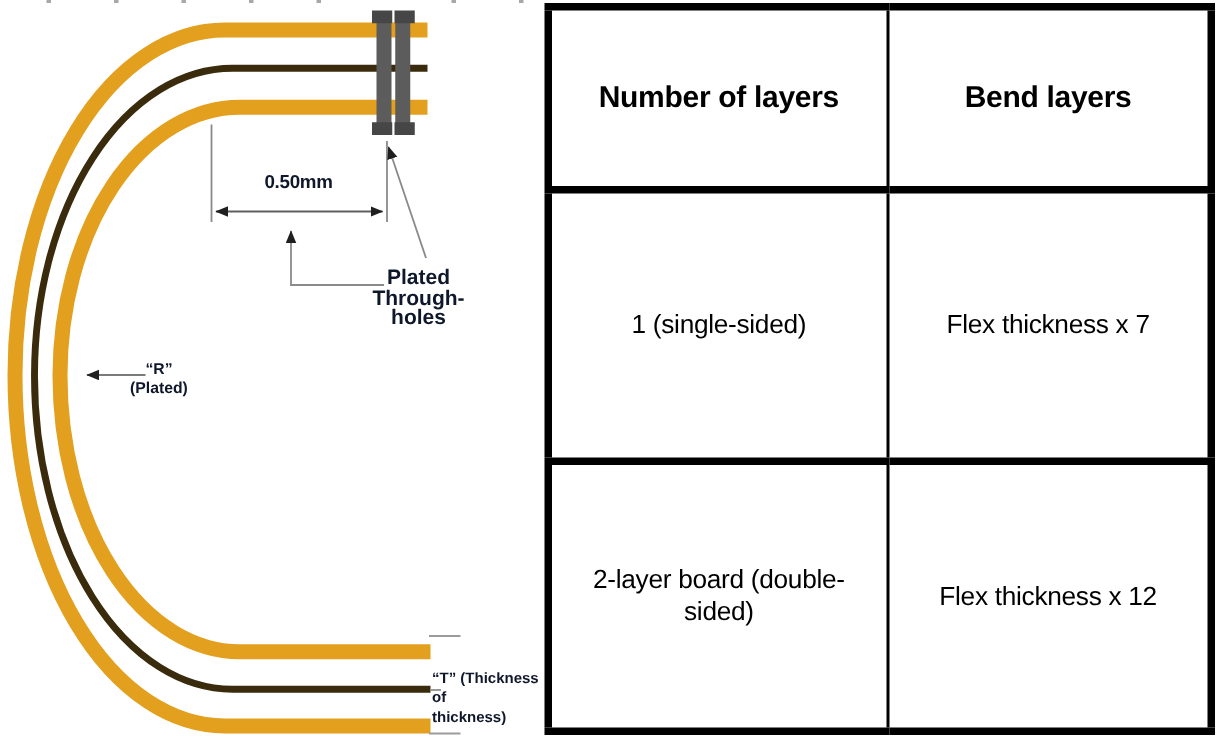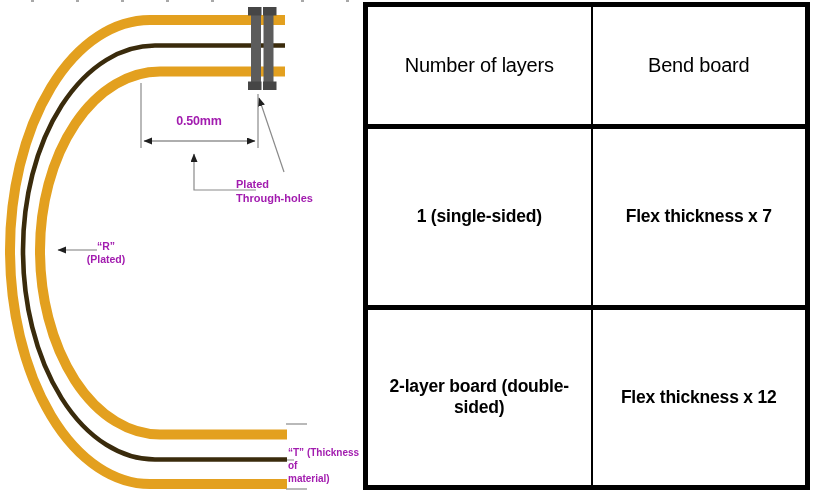--- a/index.html
+++ b/index.html
@@ -8,28 +8,28 @@
     width: 814px; height: 497px;
     background: #ffffff;
     overflow: hidden;
     font-family: "Liberation Sans", sans-serif;
   }
 
   
   .diagram { position: absolute; left: 0; top: 0; width: 363px; height: 497px; }
   .diagram svg { position: absolute; left: 0; top: 0; }
 
-  .lbl { position: absolute; color: #a21caf; }
+  .lbl { position: absolute; color: #0f172a; }
   .lbl-dim {
     left: 167px; top: 114px; width: 64px;
     text-align: center; font-size: 12.5px; font-weight: 700; letter-spacing: -0.2px;
   }
   .lbl-plated {
     left: 236px; top: 178px; width: 86px;
-    font-size: 11px; font-weight: 600; line-height: 13.5px;
+    text-align: center; font-size: 14px; font-weight: 600; line-height: 13.5px;
   }
   .lbl-radius {
     left: 76px; top: 240px; width: 60px;
     text-align: center; font-size: 10.5px; font-weight: 600; line-height: 12.5px;
   }
   .lbl-thick {
     left: 288px; top: 446px; width: 80px;
     text-align: left; font-size: 10px; font-weight: 600; line-height: 13px;
   }
 
@@ -43,22 +43,22 @@
   }
   .bend tr { height: 122px; }
   .bend th, .bend td {
     border: 2.5px solid #000;
     border-top-width: 5px; border-bottom-width: 5px;
     text-align: center; vertical-align: middle;
     padding: 0 6px; color: #000;
     font-family: "Liberation Sans", sans-serif;
     letter-spacing: -0.2px;
   }
-  .bend th { font-size: 20px; font-weight: 400; }
-  .bend td { font-size: 17.5px; font-weight: 700; }
+  .bend th { font-size: 20px; font-weight: 700; }
+  .bend td { font-size: 17.5px; font-weight: 400; }
 </style>
 </head>
 <body>
 
 <div class="stage">
 
   <div class="diagram">
     <svg width="363" height="497" viewBox="0 0 363 497">
       <defs>
         <marker id="arr" markerUnits="userSpaceOnUse" markerWidth="10" markerHeight="8" refX="8" refY="3.5" orient="auto-start-reverse">
@@ -112,33 +112,33 @@
       <div>Through-holes</div>
     </div>
 
     <div class="lbl lbl-radius">
       <div>“R”</div>
       <div>(Plated)</div>
     </div>
 
     <div class="lbl lbl-thick">
       <div>“T” (Thickness of</div>
-      <div>material)</div>
+      <div>thickness)</div>
     </div>
   </div>
 
   <table class="bend">
     <colgroup>
       <col style="width:226px">
       <col style="width:216px">
     </colgroup>
     <thead>
       <tr>
         <th>Number of layers</th>
-        <th>Bend board</th>
+        <th>Bend layers</th>
       </tr>
     </thead>
     <tbody>
       <tr>
         <td>1 (single-sided)</td>
         <td>Flex thickness x 7</td>
       </tr>
       <tr>
         <td>2-layer board (double-sided)</td>
         <td>Flex thickness x 12</td>

